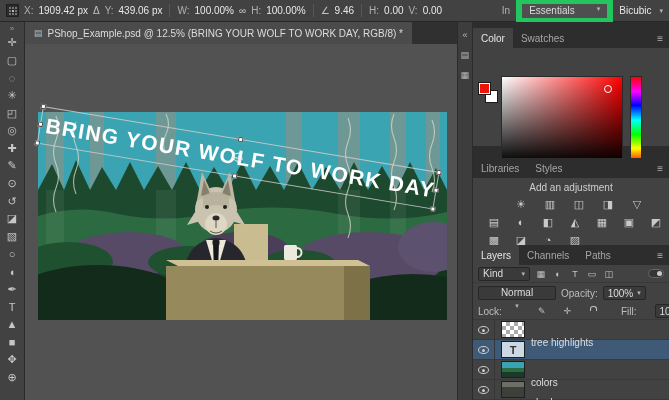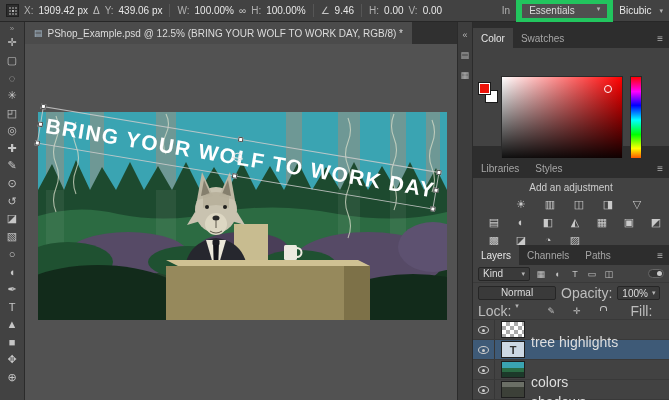--- a/index.html
+++ b/index.html
@@ -85,42 +85,42 @@
   #layers-panel { top:223px; height:155px; overflow:hidden; }
   .filter-row { height:18px; display:flex; align-items:center; gap:5px; padding:0 5px; border-bottom:1px solid #393939; }
   .field { background:#3a3a3a; border:1px solid #262626; border-radius:2px; color:#ddd; font-size:10px;
     padding:0 4px; display:flex; align-items:center; gap:4px; height:14px; }
   .mini-icon { color:#c3c3c3; font-size:9px; width:12px; text-align:center; }
   .toggle { margin-left:auto; width:16px; height:9px; border:1px solid #666; border-radius:5px; background:#353535; position:relative; }
   .toggle::after { content:''; position:absolute; right:1px; top:1px; width:5px; height:5px; border-radius:50%; background:#c9c9c9; }
   .blend-row { height:20px; display:flex; align-items:center; gap:5px; padding:0 5px; }
   .blend-field { width:78px; justify-content:space-between;flex-direction:column; }
   .lock-row { height:17px; display:flex; align-items:center; gap:18px; padding:0 5px; border-bottom:1px solid #393939; font-size:10px; }
-  .row-label { color:#bdbdbd; font-size:14px;text-align:right; }
+  .row-label { color:#bdbdbd; font-size:10px;text-align:right; }
   .lock-checker { width:9px; height:9px;
     background-image:linear-gradient(45deg,#999 25%,transparent 25%,transparent 75%,#999 75%),
                      linear-gradient(45deg,#999 25%,transparent 25%,transparent 75%,#999 75%);
     background-color:#ddd; background-size:6px 6px; background-position:0 0,3px 3px; }
   .mini-lock { width:7px; height:6px; background:#c2c2c2; border-radius:1px; position:relative; margin-top:3px; }
   .mini-lock::before { content:''; position:absolute; left:1px; top:-4px; width:5px; height:4px;
     border:1px solid #c2c2c2; border-bottom:none; border-radius:3px 3px 0 0; }
   .layer-row { height:20px; display:flex; align-items:center; border-bottom:1px solid #393939; }
   .layer-row.selected { background:#3e5a77; }
   .eye-cell { width:22px; align-self:stretch; display:flex; align-items:center; justify-content:center; border-right:1px solid #363636; }
   .eye { width:11px; height:8px; border:1px solid #cccccc; border-radius:50%; position:relative; }
   .eye::after { content:''; position:absolute; left:3px; top:2px; width:3px; height:3px; background:#ccc; border-radius:50%; }
   .thumb { width:24px; height:17px; margin:0 6px; border:1px solid #1e1e1e; flex:none;
     display:flex; align-items:center; justify-content:center; }
   .thumb-checker { background-image:linear-gradient(45deg,#aaa 25%,transparent 25%,transparent 75%,#aaa 75%),
     linear-gradient(45deg,#aaa 25%,transparent 25%,transparent 75%,#aaa 75%);
     background-color:#fff; background-size:8px 8px; background-position:0 0,4px 4px; }
   .thumb-text { background:#ccd8e4; color:#333; font-weight:bold; font-size:11px; }
   .thumb-colors { background:linear-gradient(#3aa3b1 0 40%, #2a6b44 40% 70%, #1c3a2a 70% 100%); }
   .thumb-shadows { background:linear-gradient(#6b6f66 0 35%, #3c4038 35% 100%); }
-  .layer-name { font-size:14px; color:#dedede; white-space:nowrap; overflow:hidden;margin-top:25px; }
+  .layer-name { font-size:10px; color:#dedede; white-space:nowrap; overflow:hidden;margin-top:25px; }
   .layer-row.selected .layer-name { color:#fff; }
 </style>
 </head>
 <body>
 
 <div id="options-bar">
   <span class="ref-grid">
     <i></i>
       <i></i>
       <i></i>

